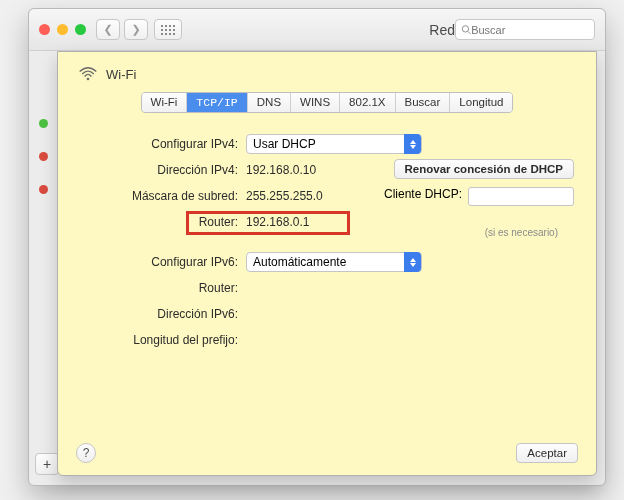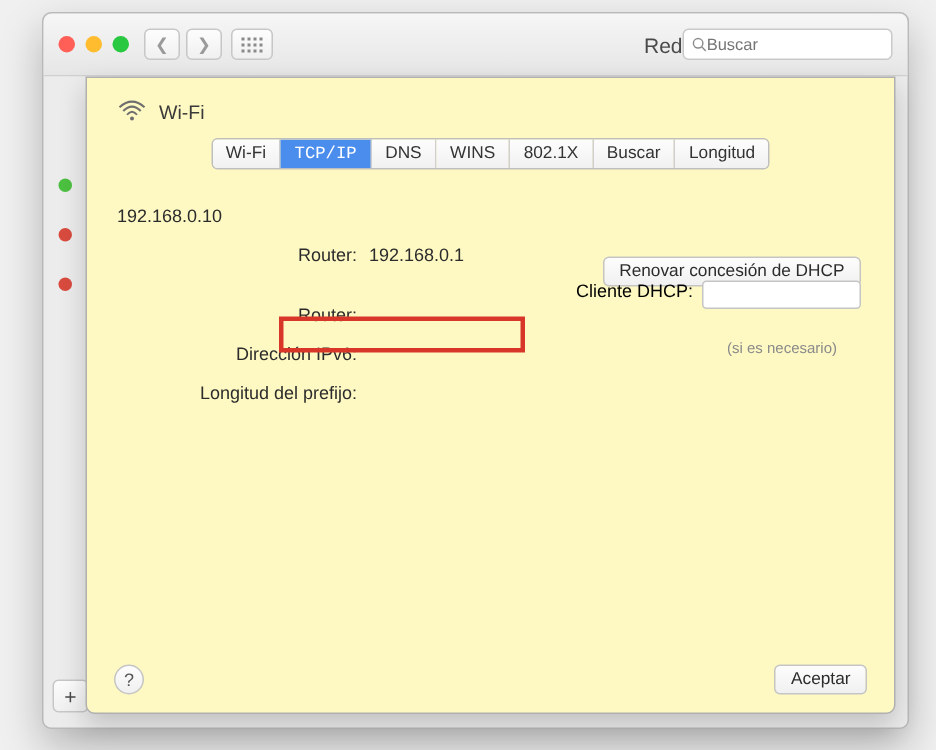--- a/index.html
+++ b/index.html
@@ -47,21 +47,21 @@
   .form-area { position:relative; }
   .row { display:flex; align-items:center; height:26px; font-size:12px;}
   .row .lab { width:168px; text-align:right; padding-right:8px; color:#2c2c2c;}
   .row .val { color:#2c2c2c;}
   .select { position:relative; width:176px; height:20px; background:#fff; border:1px solid #c5c5c5; border-radius:4px; display:flex; align-items:center; padding:0 6px; font-size:12px;}
   .select .arrows { position:absolute; right:0; top:-1px; width:17px; height:20px; background:#3b7ded; border-radius:0 4px 4px 0; display:flex; flex-direction:column; align-items:center; justify-content:center; gap:0px;}
   .select .arrows::before, .select .arrows::after { content:""; border-left:3px solid transparent; border-right:3px solid transparent;}
   .select .arrows::before { border-bottom:4px solid #fff; margin-bottom:1px;}
   .select .arrows::after { border-top:4px solid #fff;}
   .btn { background:linear-gradient(#fdfdfd,#f0f0f0); border:1px solid #c5c5c5; border-radius:4px; font-size:11.5px; padding:3px 10px; color:#2c2c2c;}
-  .renew-btn { position:absolute; right:2px; top:40px;}
+  .renew-btn { position:absolute; right:2px; top:28px;font-weight:bold;}
   .dhcp-row { position:absolute; right:2px; top:56px; display:flex; gap:6px;}
   .dhcp-row input { width:106px; height:19px; border:1px solid #c5c5c5; border-radius:3px; padding:0 4px; font-size:11px;}
   .hint { position:absolute; right:18px; top:96px; font-size:10px; color:#8a8a8a;}
   .highlight-box { position:absolute; left:108px; top:80px; width:164px; height:24px; border:3px solid #d9362a; pointer-events:none;}
   .spacer { height:14px;}
   .sheet-footer { position:absolute; left:0; right:0; bottom:12px; display:flex; align-items:center; padding:0 18px;}
   .help-btn { width:20px; height:20px; border:1px solid #c5c5c5; border-radius:50%; background:linear-gradient(#fdfdfd,#f0f0f0); display:flex; align-items:center; justify-content:center; font-size:12px; color:#555;}
   .sheet-footer .gap { flex:1;}
 </style>
 </head>
@@ -131,38 +131,57 @@
             <div class="tab">DNS</div>
             <div class="tab">WINS</div>
             <div class="tab">802.1X</div>
             <div class="tab">Buscar</div>
             <div class="tab">Longitud</div>
           </div>
         </div>
 
         <div class="form-area">
           <div class="row">
+            <div class="lab">Configurar IPv4:</div>
+            <div class="select">
+              <span>Usar DHCP</span>
+              <div class="arrows"></div>
+            </div>
+          </div>
+          <div class="row">
+            <div class="lab">Dirección IPv4:</div>
             <div class="val">192.168.0.10</div>
+          </div>
+          <div class="row">
+            <div class="lab">Máscara de subred:</div>
+            <div class="val">255.255.255.0</div>
           </div>
           <div class="row">
             <div class="lab">Router:</div>
             <div class="val">192.168.0.1</div>
           </div>
 
           <button class="btn renew-btn">Renovar concesión de DHCP</button>
           <div class="dhcp-row">
             <span style="font-size:12px;">Cliente DHCP:</span>
             <input type="text" style="">
           </div>
           <div class="hint">(si es necesario)</div>
           <div class="highlight-box"></div>
 
           <div class="spacer"></div>
 
           <div class="row">
+            <div class="lab">Configurar IPv6:</div>
+            <div class="select">
+              <span>Automáticamente</span>
+              <div class="arrows"></div>
+            </div>
+          </div>
+          <div class="row">
             <div class="lab">Router:</div>
             <div class="val"></div>
           </div>
           <div class="row">
             <div class="lab">Dirección IPv6:</div>
             <div class="val"></div>
           </div>
           <div class="row">
             <div class="lab">Longitud del prefijo:</div>
             <div class="val"></div>

